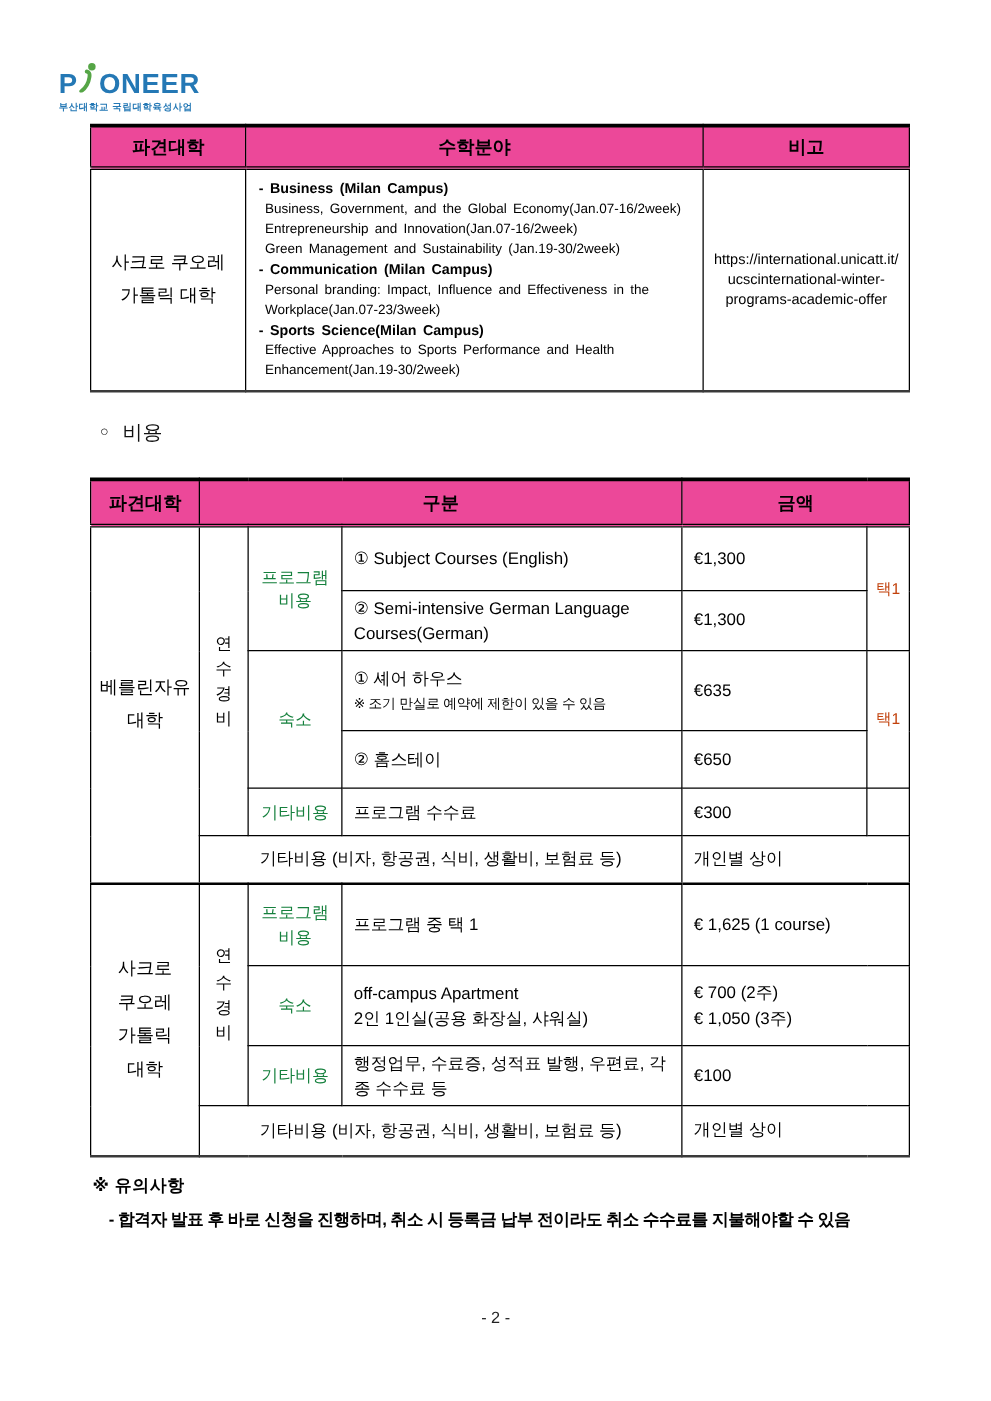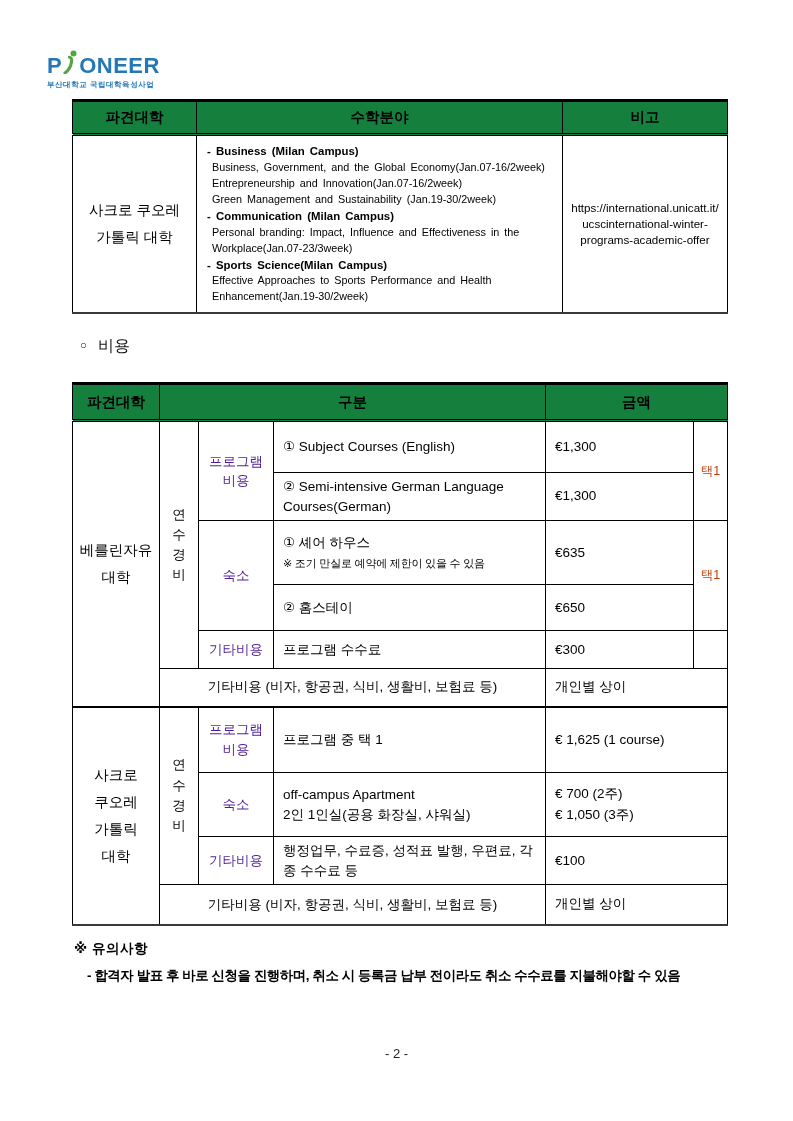--- a/index.html
+++ b/index.html
@@ -14,27 +14,27 @@
   .logo-txt{color:#2478b5;font-weight:bold;font-size:22px;letter-spacing:0.5px;}
   .logo-runner{margin:0 1px;}
   .logo-sub{font-size:7.5px;color:#2478b5;font-weight:bold;letter-spacing:0.55px;margin-top:3px;white-space:nowrap;}
   
   table.tbl{
     position:absolute;left:72px;width:655px;border-collapse:collapse;table-layout:fixed;
     border-top:3px solid #000;border-bottom:2.5px solid #3a3a3a;
   }
   .tbl th,.tbl td{border:1px solid #000;vertical-align:middle;}
   .tbl th{
-    background:#15803d;font-weight:bold;font-size:14.5px;color:#000;
+    background:#ec4899;font-weight:bold;font-size:14.5px;color:#000;
     text-align:center;border-bottom:3px double #000;padding:0;
   }
   .pre{white-space:pre-line;}
   .c-center{text-align:center;}
   .uni{font-size:14.5px;line-height:1.85;color:#000;}
-  .cat{font-size:13.5px;line-height:1.45;color:#4c1d95;}
+  .cat{font-size:13.5px;line-height:1.45;color:#15803d;}
   .c-desc{text-align:left;padding:4px 9px;font-size:13.5px;line-height:1.45;color:#000;}
   .c-price{text-align:left;padding:4px 9px;font-size:13.5px;line-height:1.5;color:#000;}
   .choose{font-size:12.5px;color:#c2410c;padding:0 2px;}
   .vert-wrap{width:15px;margin:0 auto;word-break:break-all;line-height:1.5;font-size:13.5px;text-align:center;color:#000;}
   .small-note{font-size:11px;margin-top:3px;letter-spacing:-0.2px;}
   .other-label{font-size:13.5px;color:#000;}
   tr.section-end td,td.section-end{border-bottom:2.5px solid #000;}
   
   #tbl1{top:99px;}
   .study-cell{padding:7px 10px;vertical-align:middle;}

